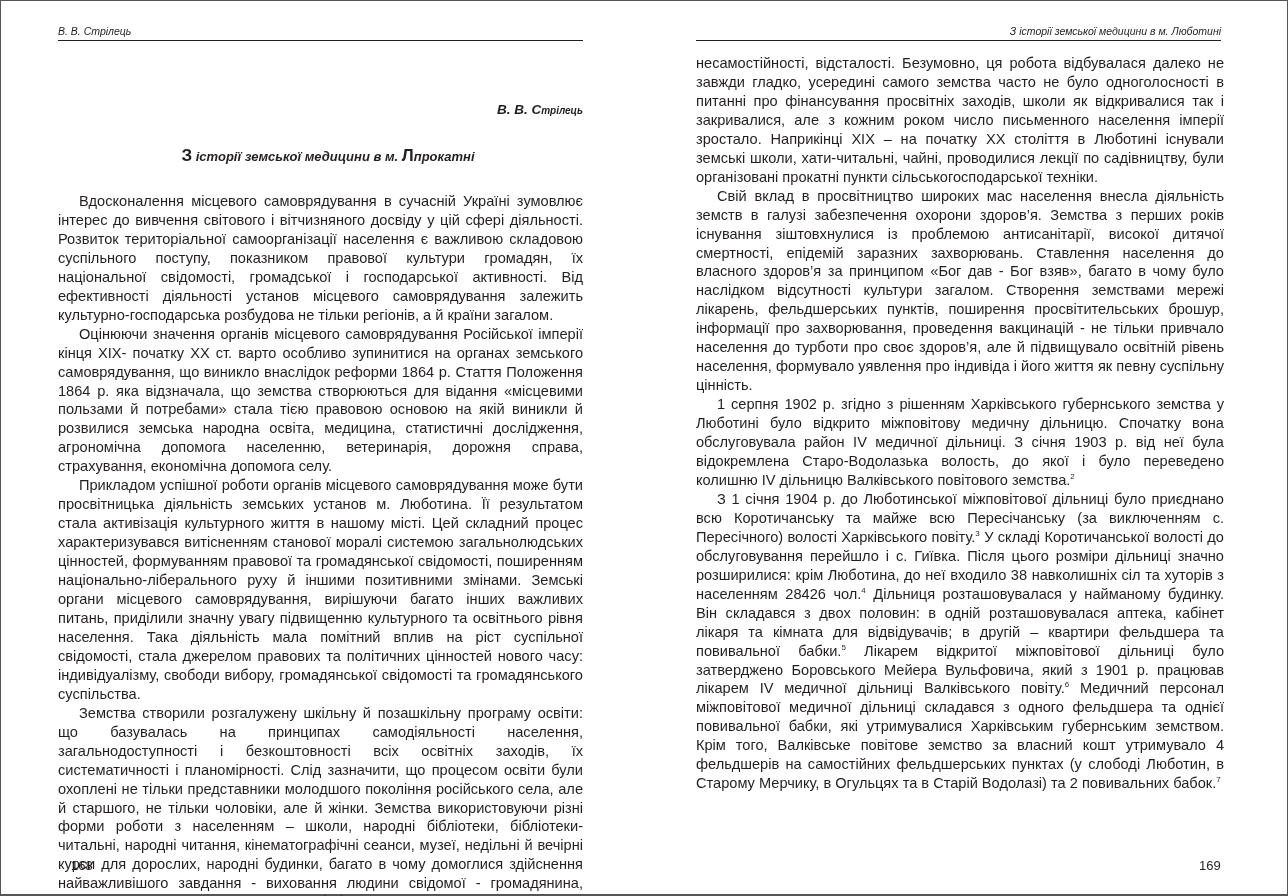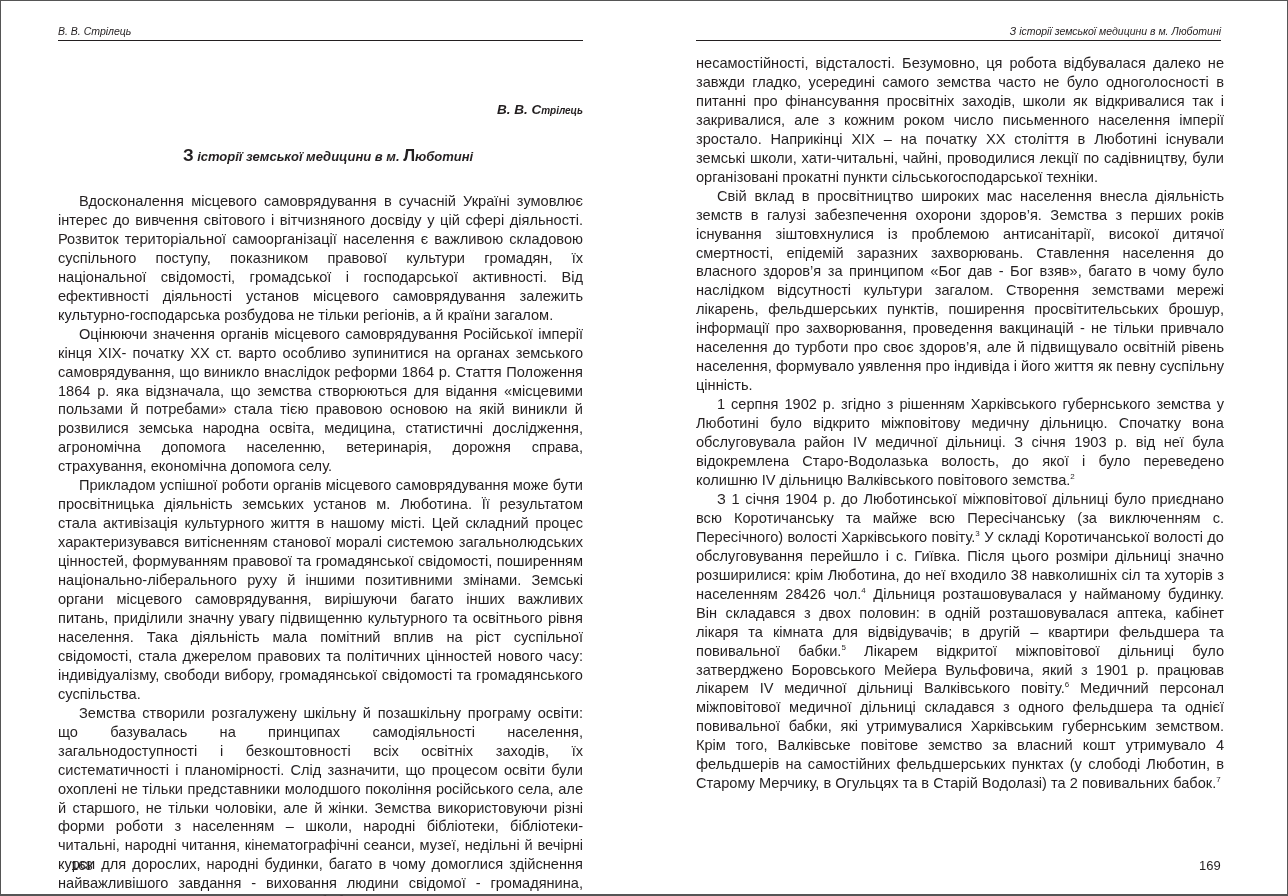--- a/index.html
+++ b/index.html
@@ -64,21 +64,21 @@
 </head>
 <body>
 
 <div class="spread">
 
   <div class="page page-left">
     <div class="running-head">В. В. Стрілець</div>
 
     <div class="author"><span>В. В. С</span><span class="sc">трілець</span></div>
 
-    <div class="title"><span>З</span><span class="sc"> історії земської медицини в м. </span><span>Л</span><span class="sc">юботині</span></div>
+    <div class="title"><span>З</span><span class="sc"> історії земської медицини в м. </span><span>Л</span><span class="sc">прокатні</span></div>
 
     <div class="body-text">
       <p>Вдосконалення місцевого самоврядування в сучасній Україні зумовлює інтерес до вивчення світового і вітчизняного досвіду у цій сфері діяльності. Розвиток територіальної самоорганізації населення є важливою складовою суспільного поступу, показником правової культури громадян, їх національної свідомості, громадської і господарської активності. Від ефективності діяльності установ місцевого самоврядування залежить культурно-господарська розбудова не тільки регіонів, а й країни загалом.</p>
       <p>Оцінюючи значення органів місцевого самоврядування Російської імперії кінця XIX- початку XX ст. варто особливо зупинитися на органах земського самоврядування, що виникло внаслідок реформи 1864 р. Стаття Положення 1864 р. яка відзначала, що земства створюються для відання «місцевими пользами й потребами» стала тією правовою основою на якій виникли й розвилися земська народна освіта, медицина, статистичні дослідження, агрономічна допомога населенню, ветеринарія, дорожня справа, страхування, економічна допомога селу.</p>
       <p>Прикладом успішної роботи органів місцевого самоврядування може бути просвітницька діяльність земських установ м. Люботина. Її результатом стала активізація культурного життя в нашому місті. Цей складний процес характеризувався витісненням станової моралі системою загальнолюдських цінностей, формуванням правової та громадянської свідомості, поширенням національно-ліберального руху й іншими позитивними змінами. Земські органи місцевого самоврядування, вирішуючи багато інших важливих питань, приділили значну увагу підвищенню культурного та освітнього рівня населення. Така діяльність мала помітний вплив на ріст суспільної свідомості, стала джерелом правових та політичних цінностей нового часу: індивідуалізму, свободи вибору, громадянської свідомості та громадянського суспільства.</p>
       <p>Земства створили розгалужену шкільну й позашкільну програму освіти: що базувалась на принципах самодіяльності населення, загальнодоступності і безкоштовності всіх освітніх заходів, їх систематичності і планомірності. Слід зазначити, що процесом освіти були охоплені не тільки представники молодшого покоління російського села, але й старшого, не тільки чоловіки, але й жінки. Земства використовуючи різні форми роботи з населенням – школи, народні бібліотеки, бібліотеки-читальні, народні читання, кінематографічні сеанси, музеї, недільні й вечірні курси для дорослих, народні будинки, багато в чому домоглися здійснення найважливішого завдання - виховання людини свідомої - громадянина, звільнення вчорашнього кріпака від забобонів,</p>
     </div>
 
     <div class="folio">168</div>
   </div>

